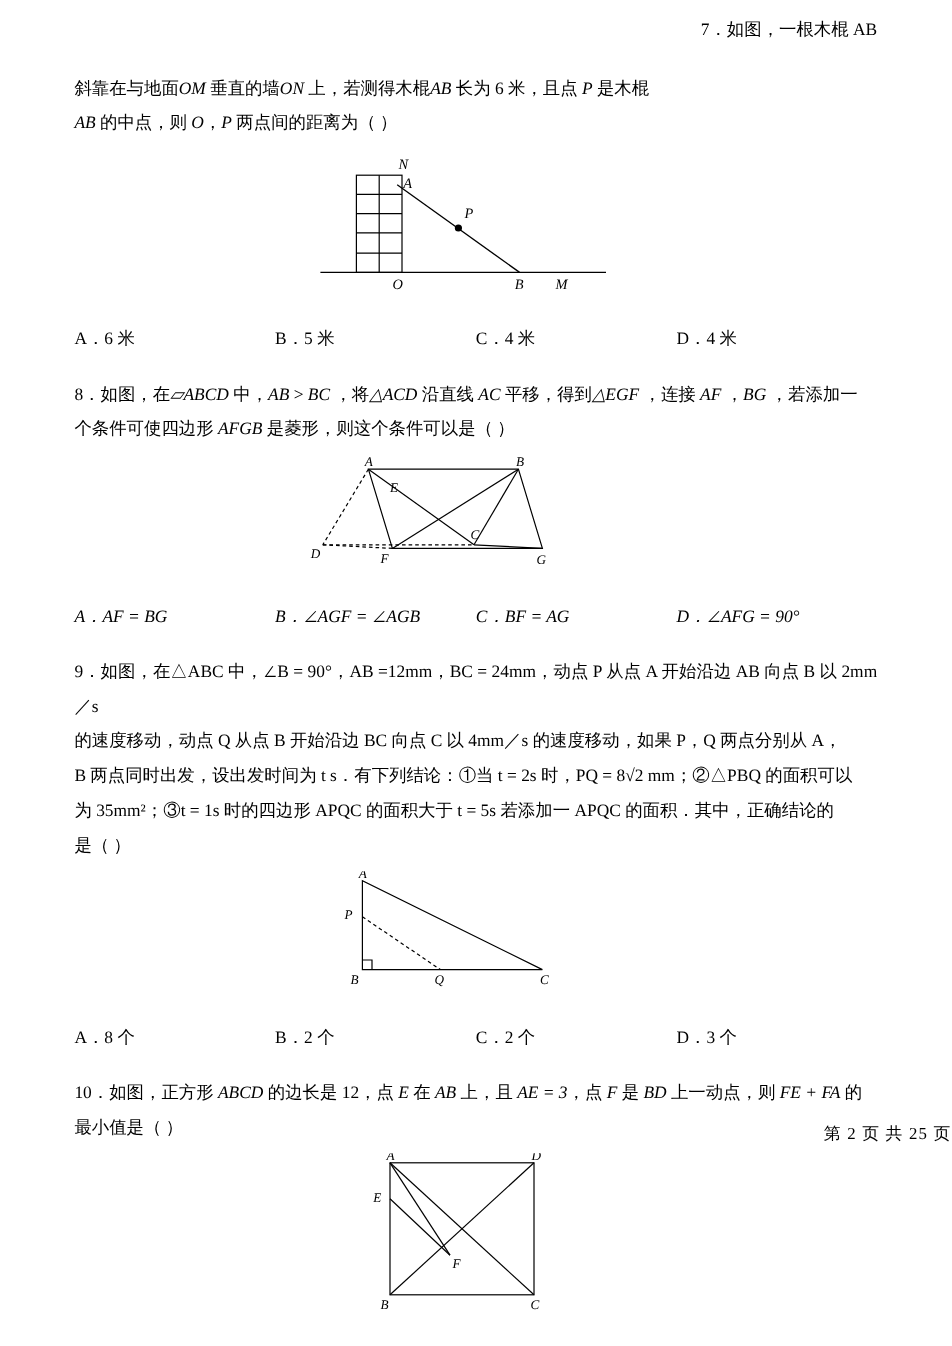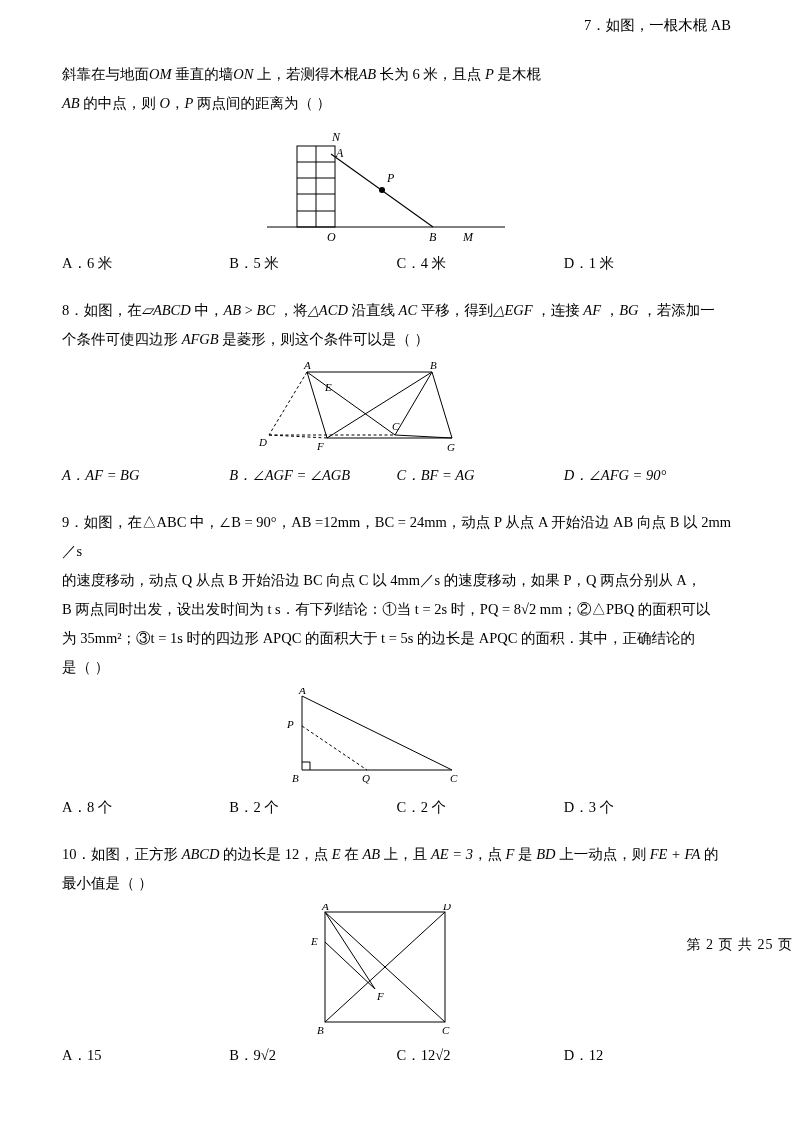--- a/index.html
+++ b/index.html
@@ -43,20 +43,21 @@
   }
   .choices {
     display: flex;
     font-size: 14.5px;
     margin-top: 10px;
     margin-bottom: 2px;
   }
   .choices .ch {
     width: 25%;
     white-space: nowrap;
+    margin-top: 19px;
   }
   .figure {
     display: flex;
     justify-content: center;
     margin: 6px 0 2px 0;
   }
   .footer {
     position: absolute;
     left: 0;
     right: 0;
@@ -106,21 +107,21 @@
       <text x="80" y="117" font-family="Liberation Serif, serif" font-style="italic" font-size="12">O</text>
       <text x="182" y="117" font-family="Liberation Serif, serif" font-style="italic" font-size="12">B</text>
       <text x="216" y="117" font-family="Liberation Serif, serif" font-style="italic" font-size="12">M</text>
     </svg>
   </div>
 
   <div class="choices">
     <div class="ch">A．6 米</div>
     <div class="ch">B．5 米</div>
     <div class="ch">C．4 米</div>
-    <div class="ch">D．1 米</div>
+    <div class="ch">D．4 米</div>
   </div>
 
   <div class="q-block">
     <p class="para">
       <span>8．如图，在</span><span class="it">▱ABCD</span><span> 中，</span><span class="it">AB</span><span> &gt; </span><span class="it">BC</span><span> ，将</span><span class="it">△ACD</span><span> 沿直线 </span><span class="it">AC</span><span> 平移，得到</span><span class="it">△EGF</span><span> ，连接 </span><span class="it">AF</span><span> ，</span><span class="it">BG</span><span> ，若添加一</span>
     </p>
     <p class="para">
       <span>个条件可使四边形 </span><span class="it">AFGB</span><span> 是菱形，则这个条件可以是（      ）</span>
     </p>
   </div>
@@ -153,21 +154,21 @@
     <div class="ch it">A．AF = BG</div>
     <div class="ch it">B．∠AGF = ∠AGB</div>
     <div class="ch it">C．BF = AG</div>
     <div class="ch it">D．∠AFG = 90°</div>
   </div>
 
   <div class="q-block">
     <p class="para">9．如图，在△ABC 中，∠B = 90°，AB =12mm，BC = 24mm，动点 P 从点 A 开始沿边 AB 向点 B 以 2mm／s</p>
     <p class="para">的速度移动，动点 Q 从点 B 开始沿边 BC 向点 C 以 4mm／s 的速度移动，如果 P，Q 两点分别从 A，</p>
     <p class="para">B 两点同时出发，设出发时间为 t s．有下列结论：①当 t = 2s 时，PQ = 8√2 mm；②△PBQ 的面积可以</p>
-    <p class="para">为 35mm²；③t = 1s 时的四边形 APQC 的面积大于 t = 5s 的边长是 APQC 的面积．其中，正确结论的</p>
+    <p class="para">为 35mm²；③t = 1s 时的四边形 APQC 的面积大于 t = 5s 若添加一 APQC 的面积．其中，正确结论的</p>
     <p class="para">是（      ）</p>
   </div>
 
   <div class="figure">
     <svg width="300" height="100" viewBox="0 0 300 100">
 
       <polygon points="55,8 55,82 205,82" fill="none" stroke="#000" stroke-width="1"></polygon>
 
       <polyline points="55,74 63,74 63,82" fill="none" stroke="#000" stroke-width="1"></polyline>
 

